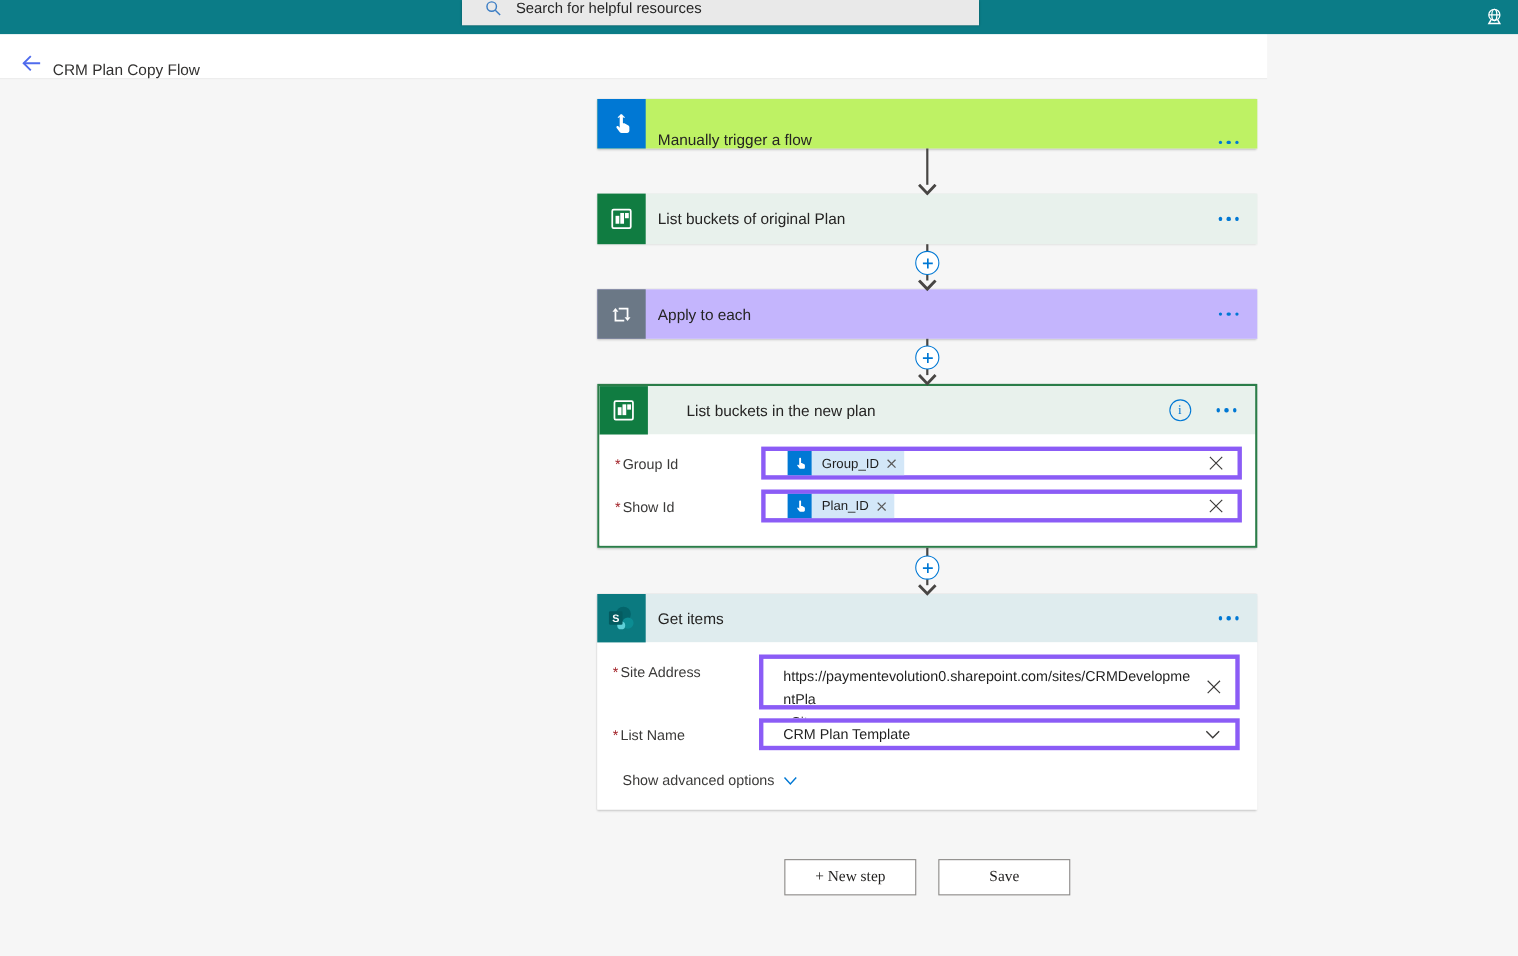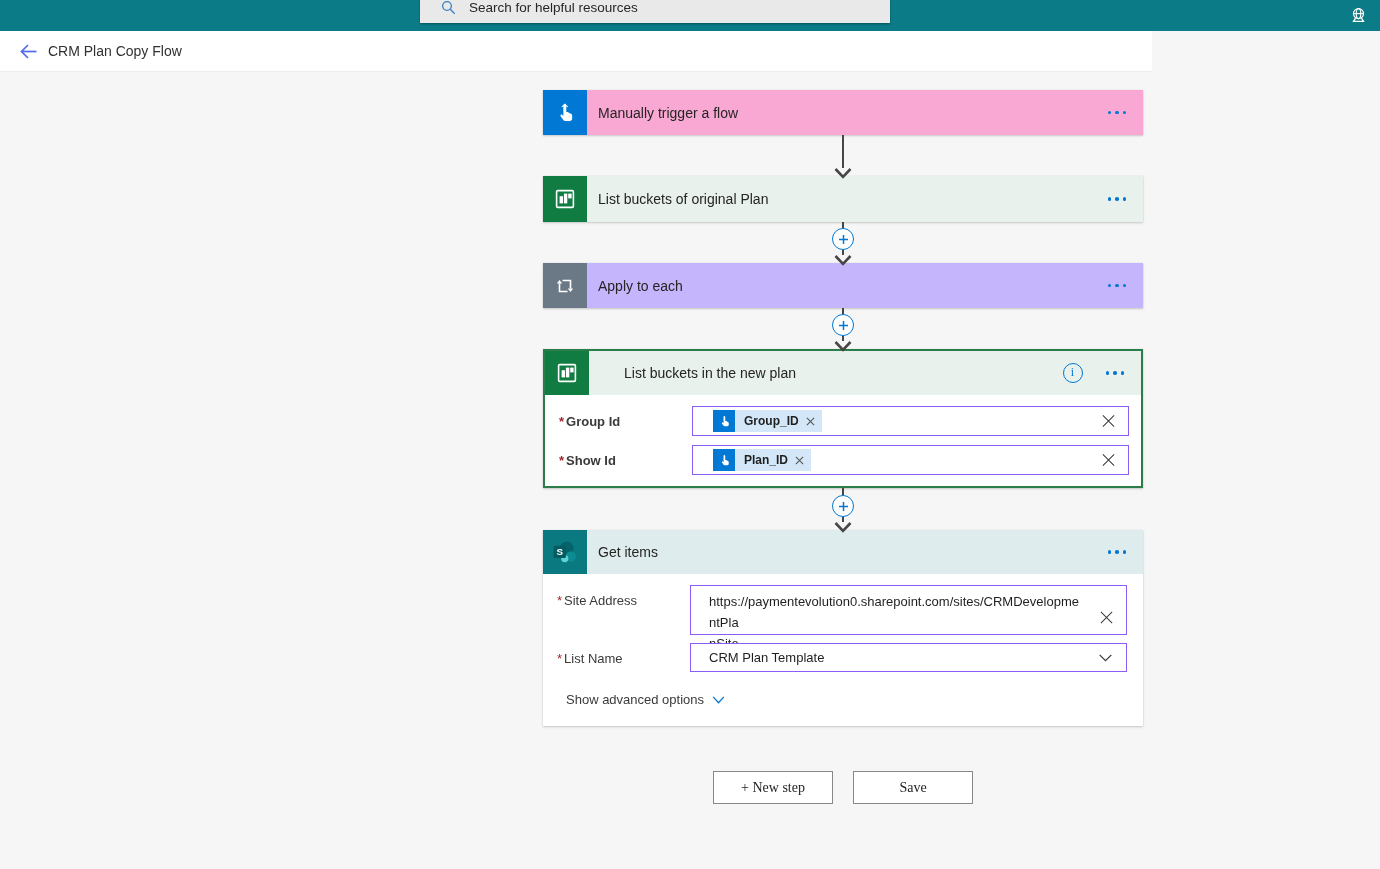--- a/index.html
+++ b/index.html
@@ -10,39 +10,39 @@
   .searchbox { position:absolute; left:420px; top:0; width:470px; height:23px; background:#e9e9e9;
                display:flex; align-items:flex-start; box-shadow:0 1px 2px rgba(0,0,0,.35); }
   .searchbox svg { margin-left:21px; flex:0 0 auto; }
   .searchbox input { border:none; outline:none; background:transparent; margin-left:13px; width:380px;
                      font-family:"Liberation Sans", sans-serif; font-size:13.5px; color:#1f1f1f; }
   .searchbox input::placeholder { color:#262626; opacity:1; }
   .topbar-right { position:absolute; right:11px; top:4px; width:22px; height:22px; display:flex; align-items:center; justify-content:center; cursor:pointer; }
 
   
   .navrow { position:absolute; left:0; top:31px; width:1152px; height:41px; background:#ffffff; border-bottom:1px solid #ececec;
-            display:flex; align-items:center; z-index:9; }
+            display:flex; align-items:flex-end; z-index:9; }
   .back-btn { margin-left:14px; width:28px; height:28px; display:flex; align-items:center; justify-content:center; cursor:pointer; }
   .nav-title { margin-left:6px; font-size:14px; color:#323130; }
 
   
   .canvas { position:absolute; left:0; top:72px; width:1380px; height:797px; background:#f6f6f6; }
   .flow { position:absolute; left:543px; top:18px; width:600px; }
 
   .card { background:#fff; box-shadow:0 1px 2px rgba(0,0,0,.18), 0 0 1px rgba(0,0,0,.12); }
   .card-header { display:flex; align-items:center; height:45px; cursor:pointer; }
   .icon-box { width:44px; align-self:stretch; display:flex; align-items:center; justify-content:center; flex:0 0 auto; }
   .card-title { margin-left:11px; font-size:14px; color:#252423; flex:1 1 auto; white-space:nowrap; overflow:hidden; }
   .hdr-controls { display:flex; align-items:center; gap:23px; padding-right:17px; }
   .dots { display:flex; gap:4px; cursor:pointer; padding:4px 0; }
   .dots i { width:3.5px; height:3.5px; border-radius:50%; background:#0078d4; display:block; }
   .info-circle { width:20px; height:20px; border:1.4px solid #0078d4; border-radius:50%; color:#0078d4;
                  font-size:12px; line-height:17px; text-align:center; font-family:"Liberation Serif", serif; cursor:pointer; }
 
-  .hdr-blue    { background:#f9a8d4; }
+  .hdr-blue    { background:#bef264;align-items:flex-end; }
   .hdr-green   { background:#e8f1ec; }
   .hdr-gray    { background:#c4b5fd; }
   .hdr-teal    { background:#dfecee; }
   .ibx-blue    { background:#0078d4; }
   .ibx-green   { background:#107c41; }
   .ibx-gray    { background:#6b7886; }
   .ibx-teal    { background:#0b7a80; }
 
   .card-selected { border:2px solid #2b7d49; }
   .card-selected .card-header { height:44px;gap:24px; }
@@ -54,21 +54,21 @@
   .connector .v-line.full { height:33px; }
   .connector .chev { position:absolute; left:291px; top:30px; }
   .connector .plus-circle { position:absolute; left:289px; top:6px; width:22px; height:22px; background:#fff;
       border:1.5px solid #0078d4; border-radius:50%; display:flex; align-items:center; justify-content:center; cursor:pointer; }
 
   
   .card-body { background:#fff; }
   .field-row { display:flex; align-items:flex-start; padding-left:14px; }
   .field-label { width:133px; padding-top:8px; font-size:13px; color:#3b3a39; flex:0 0 auto; }
   .req { color:#a4262c; margin-right:2px; }
-  .field-input { position:relative; width:437px; border:1px solid #8b5cf6; background:#fff; display:flex; align-items:center; }
+  .field-input { position:relative; width:437px; border:4px solid #8b5cf6; background:#fff; display:flex; align-items:center; }
   .h30 { height:30px; }
   .h29 { height:29px;text-align:center; }
   .h50 { height:50px; }
   .clear-x { position:absolute; right:12px; top:50%; transform:translateY(-50%); cursor:pointer; display:flex; }
   .clear-x.low { top:auto; bottom:9px; transform:none; }
   .dd-chev { position:absolute; right:13px; top:50%; transform:translateY(-50%); cursor:pointer; display:flex; }
 
   .token { display:flex; align-items:center; margin-left:20px; height:22px; cursor:pointer; }
   .token .t-icon { width:22px; height:22px; background:#0078d4; display:flex; align-items:center; justify-content:center; }
   .token .t-label { height:22px; background:#d3e7f8; display:flex; align-items:center; padding:0 7px 0 9px; font-size:12px; color:#1f1f1f; }
@@ -231,21 +231,21 @@
         <div class="card-title">List buckets in the new plan</div>
         <div class="hdr-controls">
           <div class="info-circle">i</div>
           <div class="dots">
               <i></i>
               <i></i>
               <i></i>
             </div>
         </div>
       </div>
-      <div class="card-body" style="padding-top:11px; padding-bottom:11px;font-weight:bold;">
+      <div class="card-body" style="padding-top:11px; padding-bottom:21px;">
         <div class="field-row">
           <div class="field-label">
             <span class="req">*</span><span>Group Id</span>
           </div>
           <div class="field-input h30">
             <div class="token">
               <span class="t-icon">
                 <svg width="13" height="13" viewBox="0 0 24 24">
                     <path fill="#fff" d="M10.2 3.6c0-.9.7-1.6 1.6-1.6s1.6.7 1.6 1.6V11h1.1c.3 0 .5.1.8.2l3.6 2c.5.3.9.9.9 1.5v3.7c0 1.2-1 2.2-2.2 2.2h-5.5c-.7 0-1.3-.3-1.7-.8l-3.2-4.2c-.4-.5-.3-1.2.2-1.6.4-.4 1.1-.4 1.5 0l1.3 1.3V3.6z"></path>
                   </svg>

